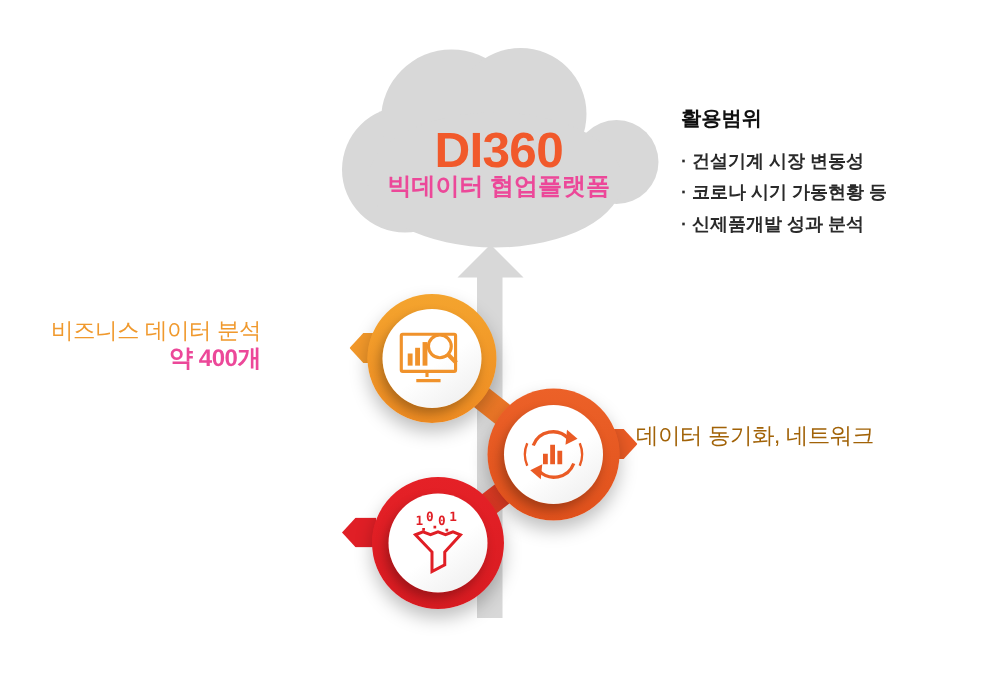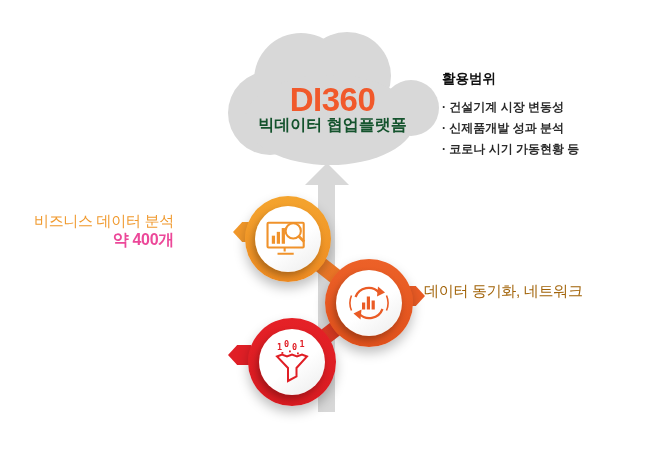--- a/index.html
+++ b/index.html
@@ -9,24 +9,24 @@
     padding-left:20px;
   }
   
   .cloud-svg{position:absolute;left:225px;top:28px;z-index:1;}
   .cloud-title{
     position:absolute;left:245px;top:83px;width:175px;text-align:center;z-index:6;
     font-size:33px;font-weight:700;color:#F1592B;letter-spacing:-0.5px;line-height:1;
   }
   .cloud-subtitle{
     position:absolute;left:235px;top:117px;width:195px;text-align:center;z-index:6;
-    font-size:16px;font-weight:700;color:#14532d;line-height:1;
+    font-size:16px;font-weight:700;color:#ec4899;line-height:1;
   }
   
-  .scope{position:absolute;left:442px;top:70px;z-index:6;}
+  .scope{position:absolute;left:454px;top:70px;z-index:6;}
   .scope-heading{font-size:13.5px;font-weight:700;color:#111;margin-bottom:9px;}
   .scope-item{font-size:12px;font-weight:600;color:#2a2a2a;line-height:21px;white-space:nowrap;}
   
   .shaft{position:absolute;left:318px;top:184px;width:17px;height:228px;background:#D8D8D8;z-index:2;}
   .arrowhead{
     position:absolute;left:305px;top:163px;width:0;height:0;z-index:2;
     border-left:22px solid transparent;border-right:22px solid transparent;border-bottom:22px solid #D8D8D8;
   }
   
   .strip{position:absolute;height:16px;z-index:3;}
@@ -78,22 +78,22 @@
       <circle cx="186" cy="80" r="28"></circle>
       <ellipse cx="105" cy="92" rx="85" ry="45"></ellipse>
     </g>
   </svg>
   <div class="cloud-title">DI360</div>
   <div class="cloud-subtitle">빅데이터 협업플랫폼</div>
 
   <div class="scope">
     <div class="scope-heading">활용범위</div>
     <div class="scope-item">· 건설기계 시장 변동성</div>
+    <div class="scope-item">· 코로나 시기 가동현황 등</div>
     <div class="scope-item">· 신제품개발 성과 분석</div>
-    <div class="scope-item">· 코로나 시기 가동현황 등</div>
   </div>
 
   <div class="shaft"></div>
   <div class="arrowhead"></div>
 
   <div class="strip strip-a"></div>
   <div class="strip strip-b"></div>
 
   <div class="tab tab-left tab1"></div>
   <div class="ring ring1">

